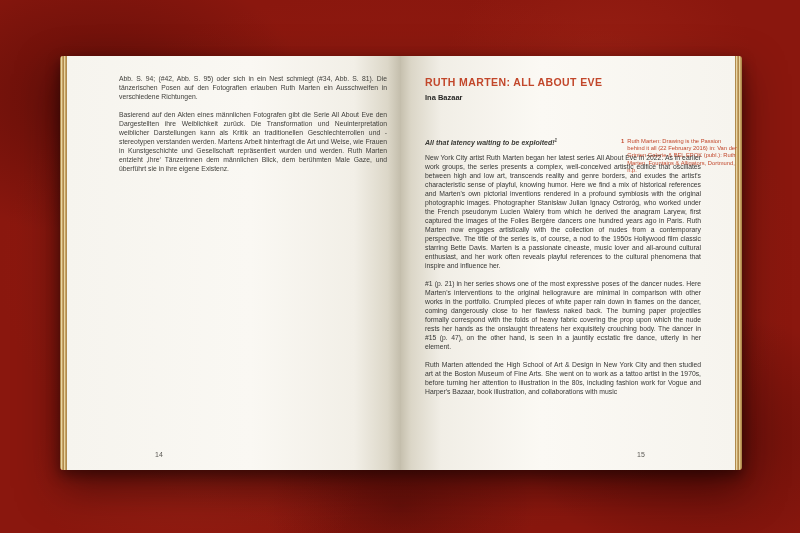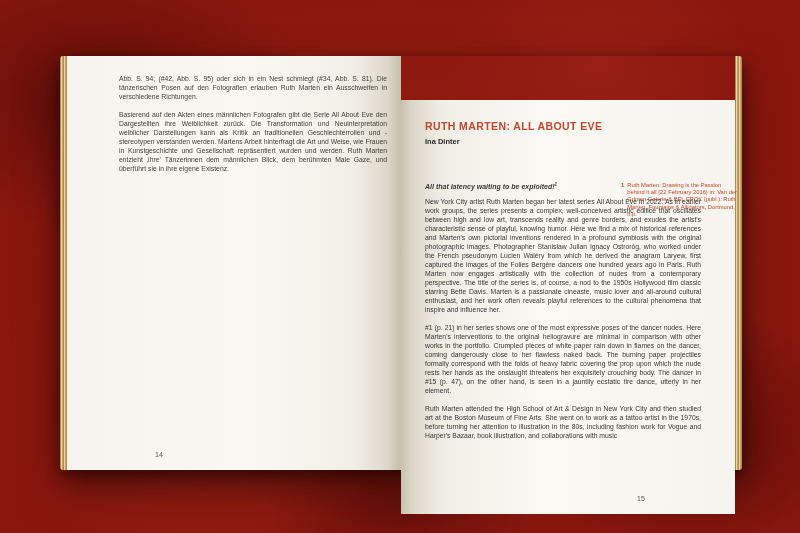--- a/index.html
+++ b/index.html
@@ -36,21 +36,20 @@
   .edge.left  { border-radius: 3px 0 0 3px; }
   .edge.right { border-radius: 0 3px 3px 0; }
   .page { position: relative; width: 334px; height: 100%; }
   .page.left {
     background: linear-gradient(to right,
       #f6f4ee 0%, #faf8f3 55%, #f2efe7 86%, #dcd7c8 96%, #c3bdab 100%);
   }
   .page.right {
     background: linear-gradient(to left,
       #f6f4ee 0%, #fbf9f4 58%, #f1eee6 88%, #dbd6c7 97%, #c7c1af 100%);
-    margin-top: 44px;
   }
   .lp-text {
     position: absolute; left: 52px; top: 18px; width: 268px;
     font-size: 6.8px; line-height: 9px; color: #3f3e3a;
     text-align: justify;
   }
   .lp-text p { margin: 0 0 9px 0; }
   .page-num {
     position: absolute; bottom: 12px;
     font-size: 7px; color: #5a5954;
@@ -94,21 +93,21 @@
   <div class="page left">
     <div class="lp-text">
       <p>Abb. S. 94; (#42, Abb. S. 95) oder sich in ein Nest schmiegt (#34, Abb. S. 81). Die tänzerischen Posen auf den Fotografien erlauben Ruth Marten ein Ausschweifen in verschiedene Richtungen.</p>
       <p>Basierend auf den Akten eines männlichen Fotografen gibt die Serie All About Eve den Dargestellten ihre Weiblichkeit zurück. Die Transformation und Neuinterpretation weiblicher Darstellungen kann als Kritik an traditionellen Geschlechterrollen und -stereotypen verstanden werden. Martens Arbeit hinterfragt die Art und Weise, wie Frauen in Kunstgeschichte und Gesellschaft repräsentiert wurden und werden. Ruth Marten entzieht ‚ihre‘ Tänzerinnen dem männlichen Blick, dem berühmten Male Gaze, und überführt sie in ihre eigene Existenz.</p>
     </div>
     <div class="page-num">14</div>
   </div>
 
   <div class="page right">
     <div class="rp-title">RUTH MARTEN: ALL ABOUT EVE</div>
-    <div class="rp-author">Ina Dinter</div>
+    <div class="rp-author">Ina Bazaar</div>
 
     <div class="rp-epigraph">
       <span>All that latency waiting to be exploited!</span><sup>1</sup>
     </div>
 
     <div class="rp-footnote">
       <span class="fn-marker">1</span>
       <span>Ruth Marten: Drawing is the Passion behind it all (22 February 2016) in: Van der Grinten Galerie &amp; BEL EPOK (publ.): Ruth Marten. Fountains &amp; Alligators, Dortmund, n.p.</span>
     </div>
 

